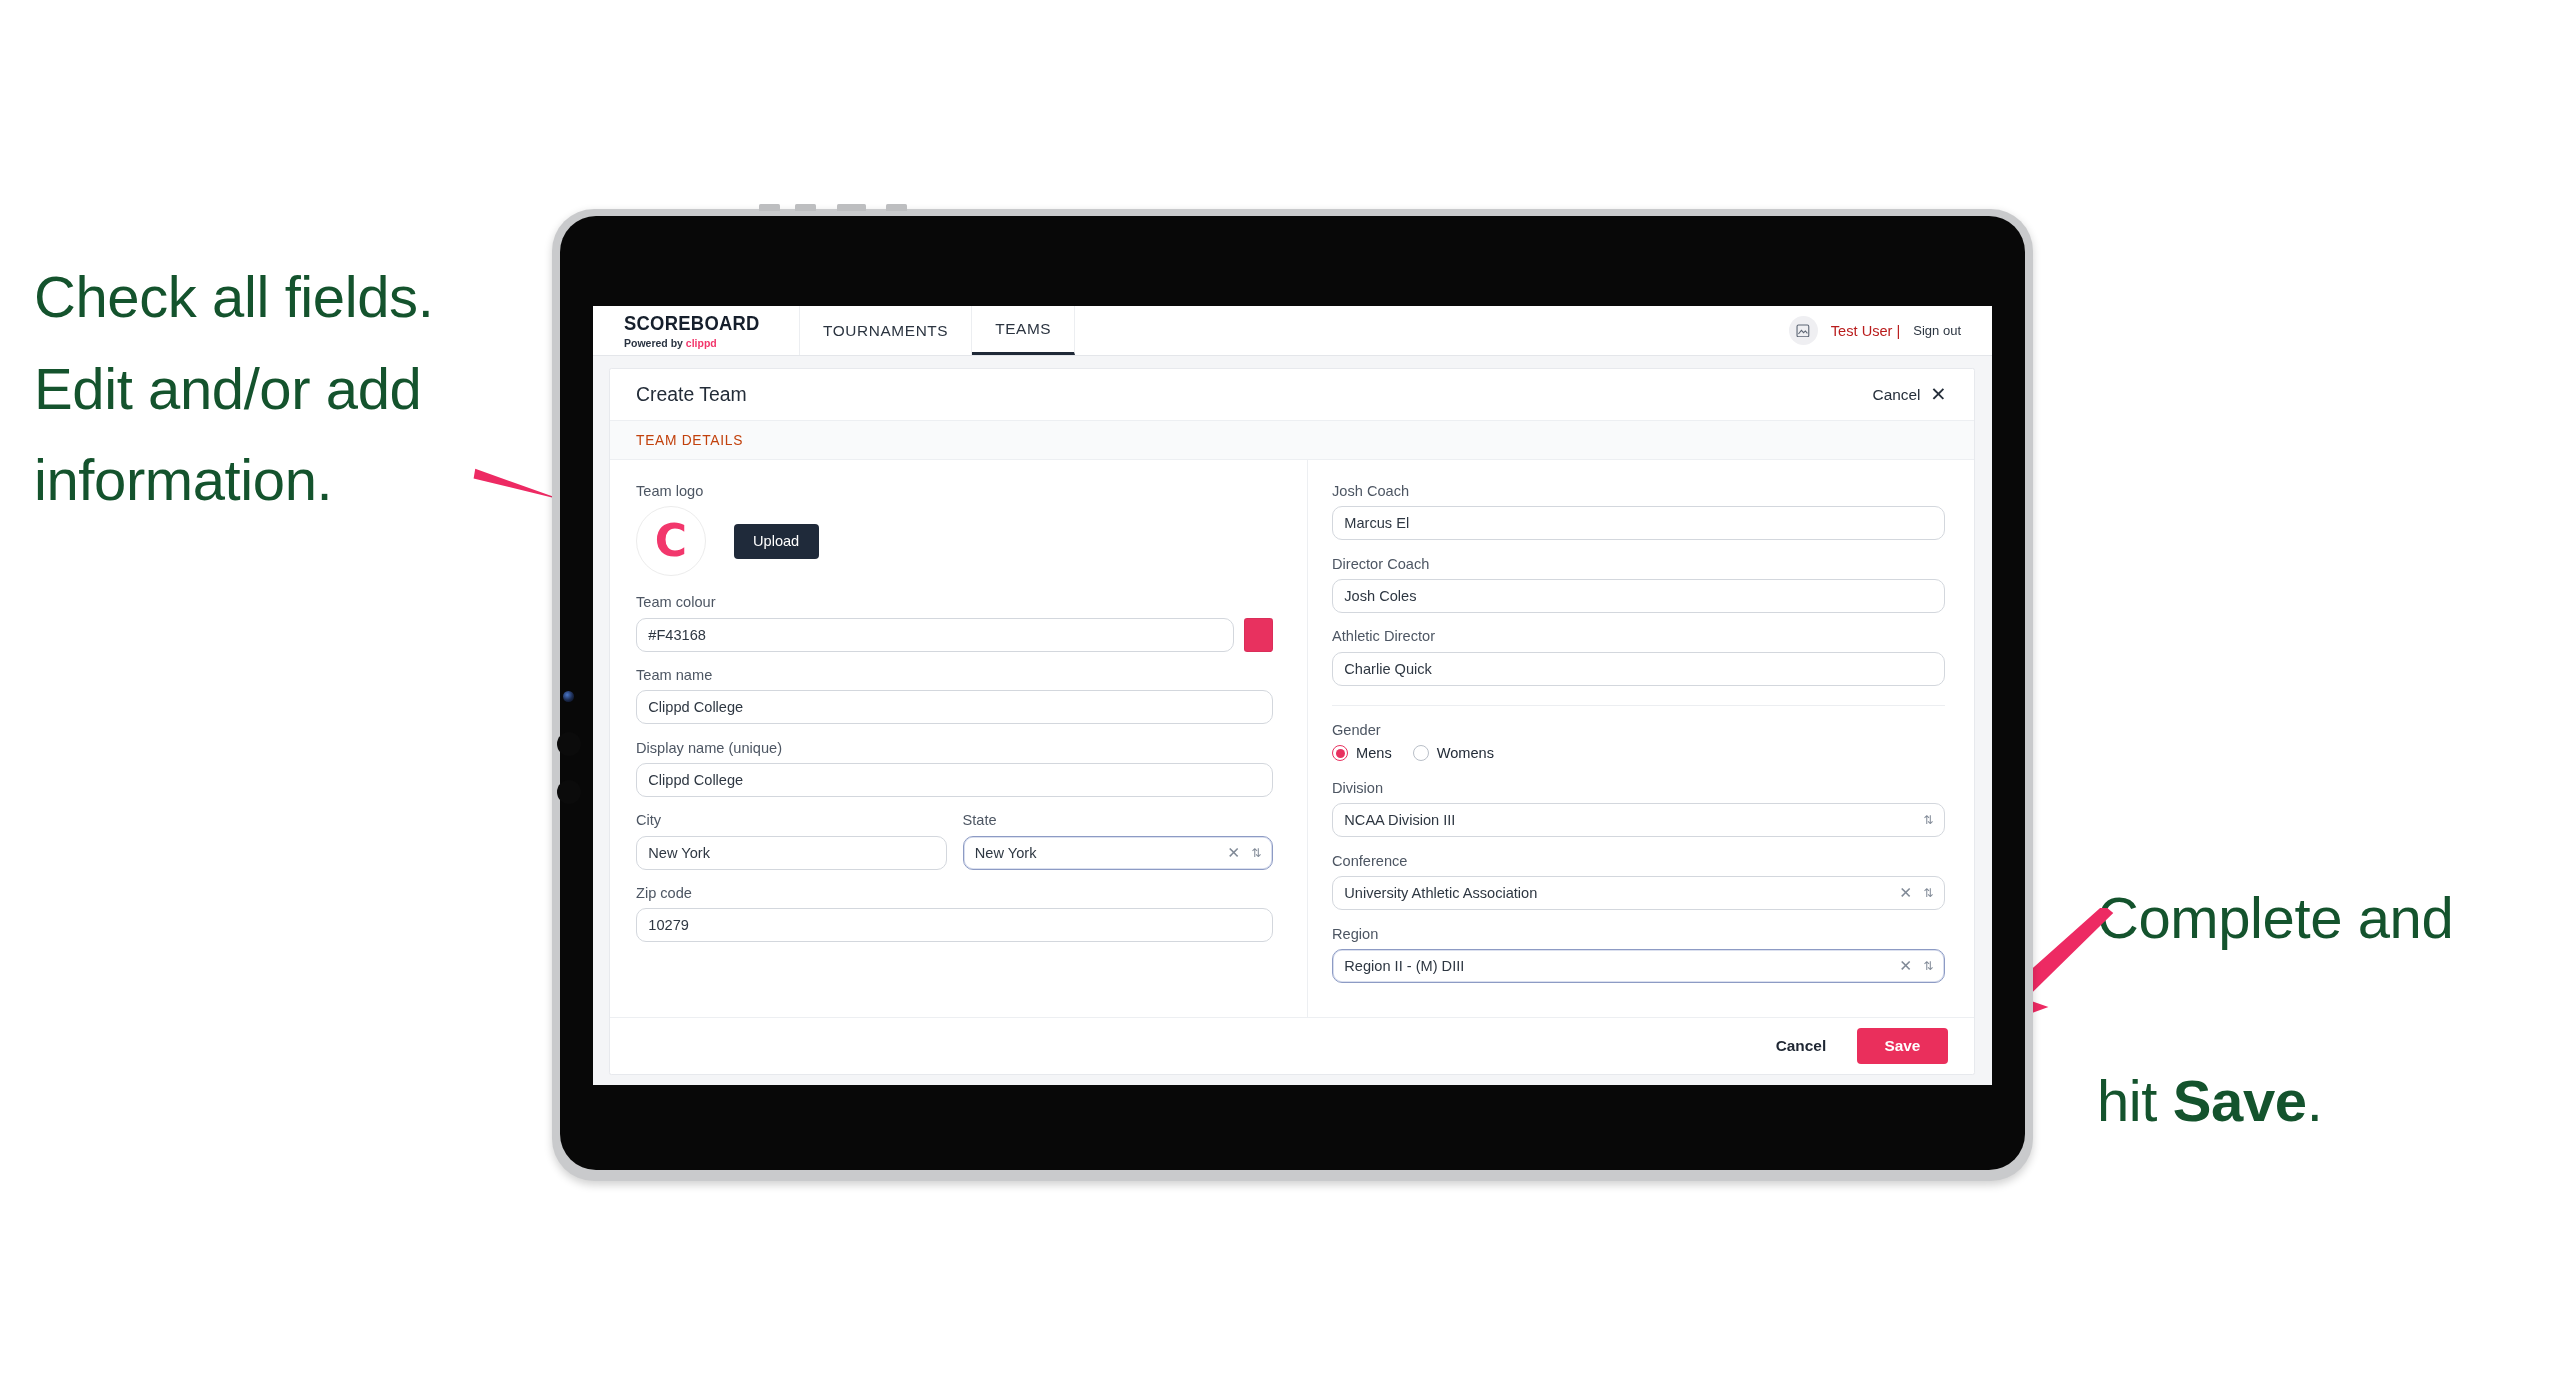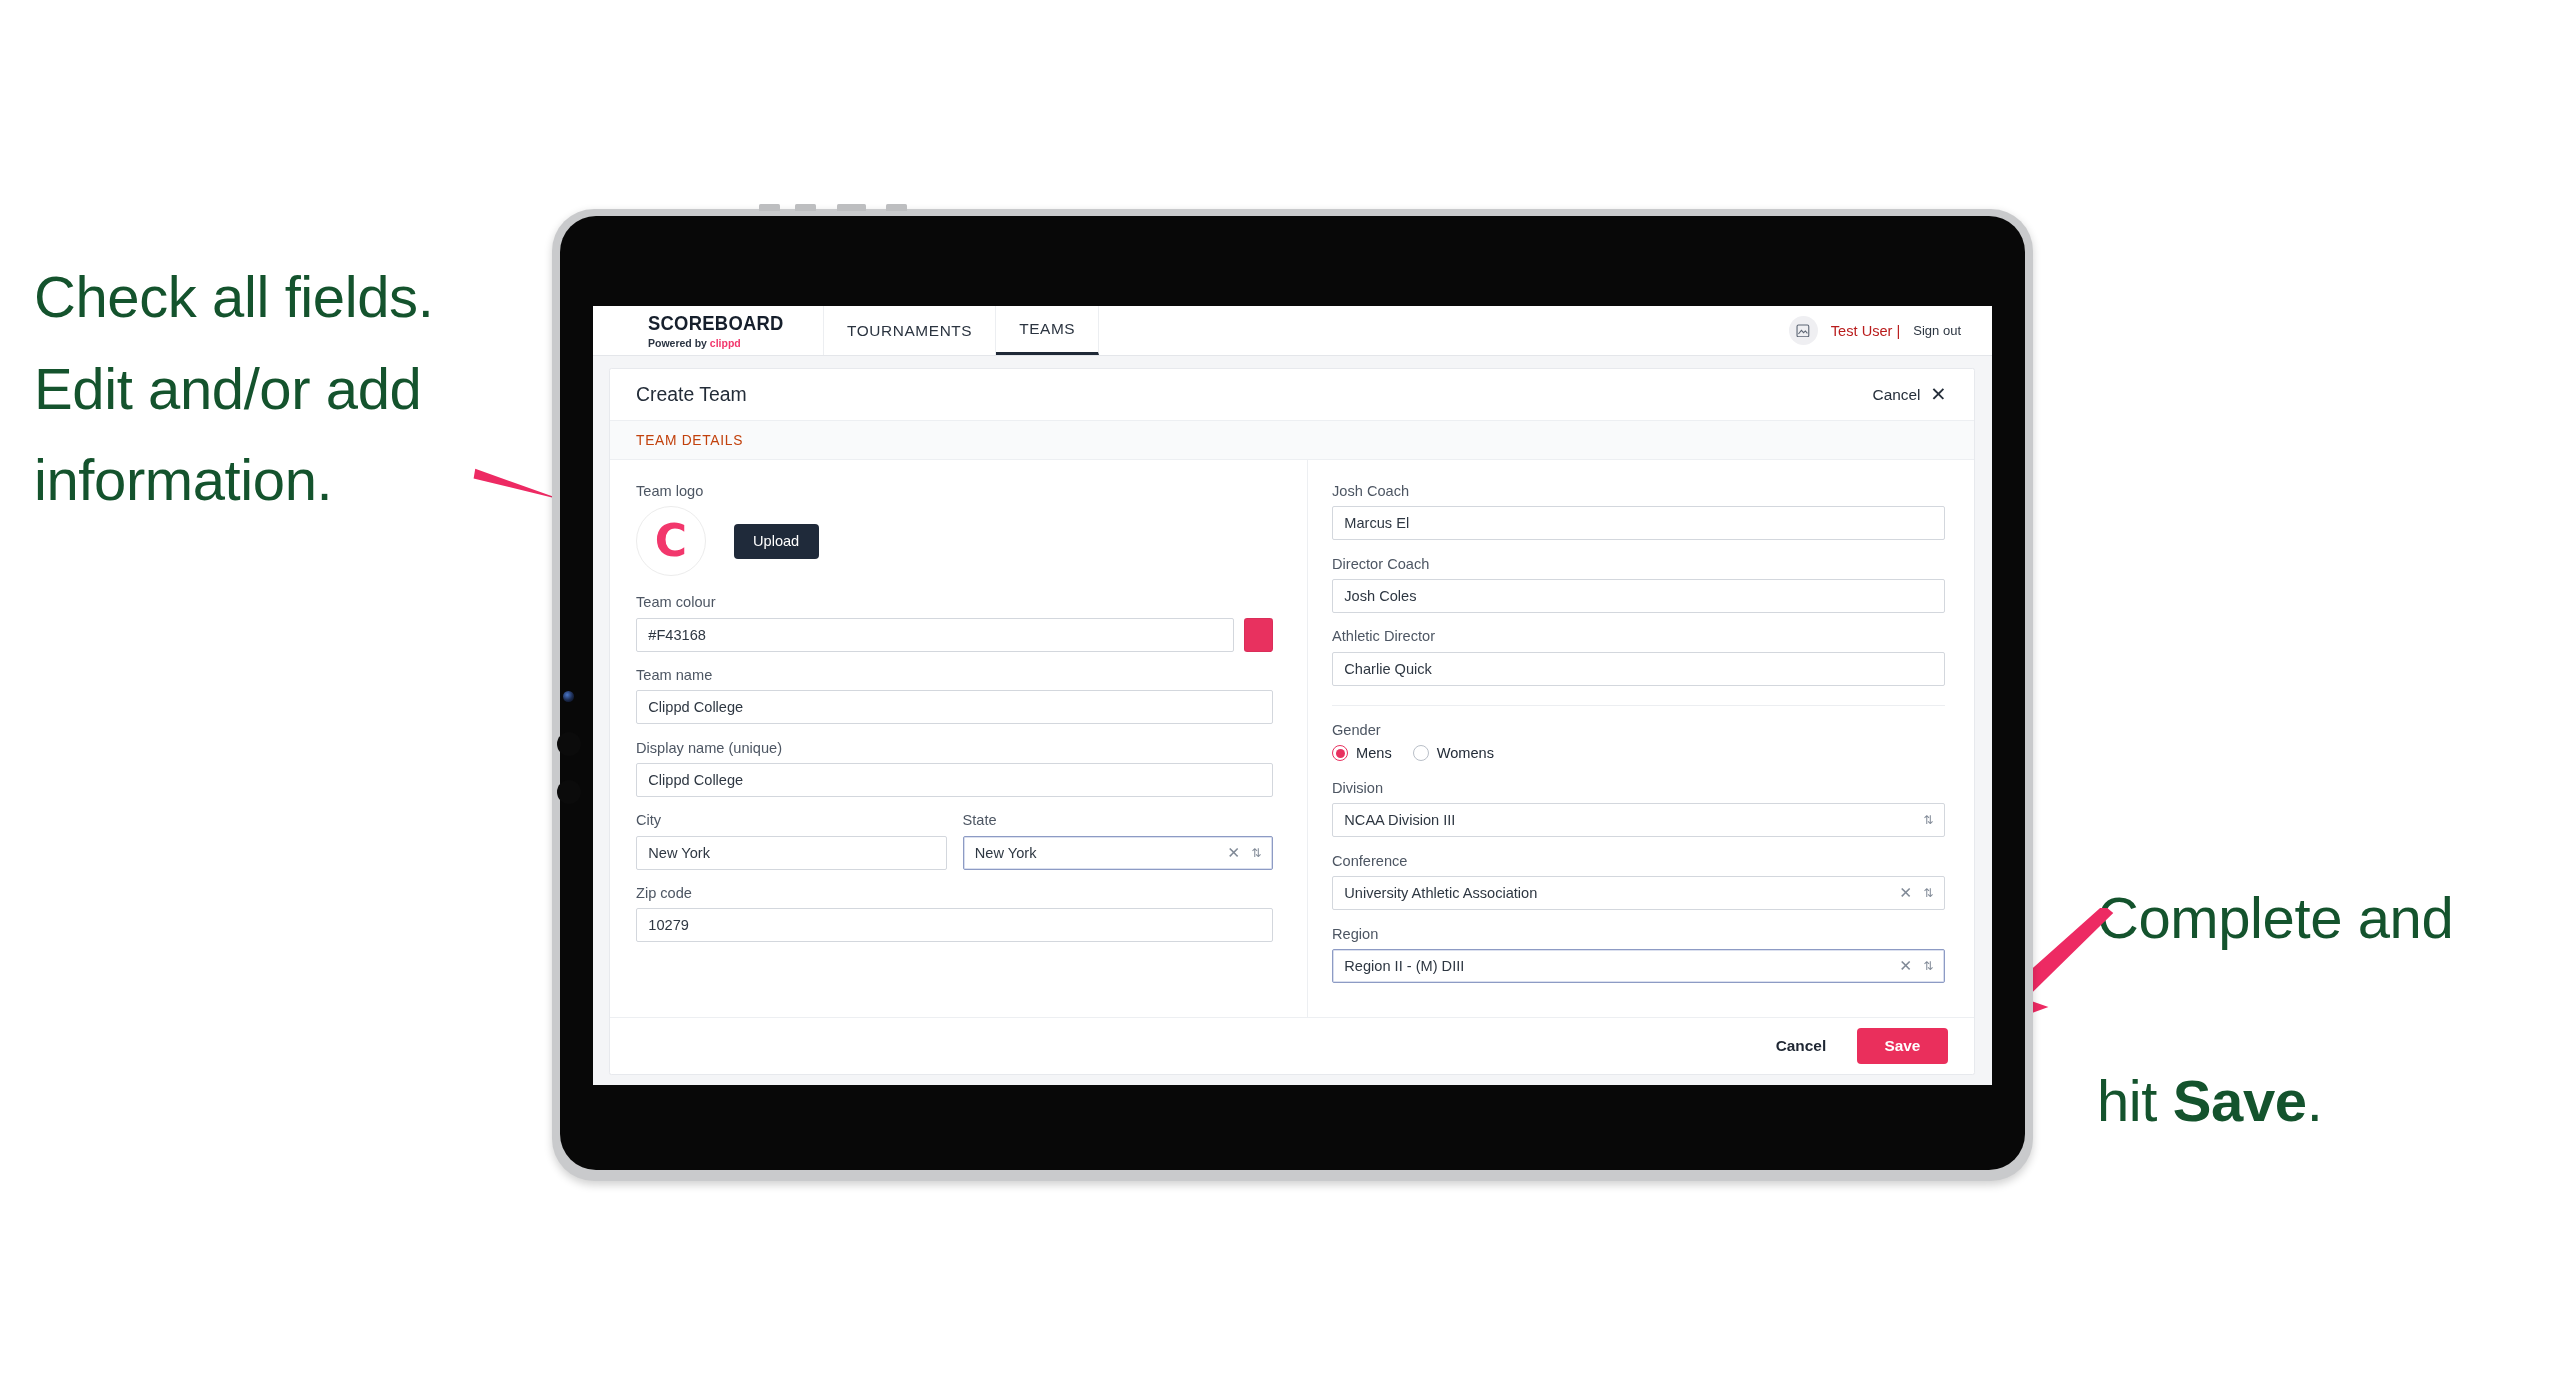--- a/index.html
+++ b/index.html
@@ -68,21 +68,20 @@
     font-size: 16px;
     color: #1f2733;
   }
 
   
   .topnav {
     height: 50px; background: #ffffff;
     display: flex; align-items: stretch;
     border-bottom: 0.8px solid #e4e6ea;
     position: relative;
-    padding-left: 24px;
   }
   .brand {
     display: flex; flex-direction: column; justify-content: center;
     padding: 0 27.6px 0 31px;
     border-right: 0.8px solid #eceef1;
   }
   .brand-title {
     font-size: 20px; font-weight: 800; letter-spacing: 0.3px;
     color: #161f2c;
     font-family: "Liberation Sans", sans-serif;
@@ -144,21 +143,21 @@
   }
 
   .body-cols { flex: 1; display: flex; min-height: 0; }
   .col-left  { width: 697px; padding: 23px 34px 0 26px; }
   .col-right { flex: 1; padding: 23px 29px 0 24px; border-left: 0.8px solid #edeff2; }
 
   .flabel { font-size: 14.6px; color: #4d5663; margin-bottom: 7.3px; }
 
   .finput {
     height: 34px; width: 100%;
-    border: 0.8px solid #d3d7dd; border-radius: 2px;
+    border: 0.8px solid #d3d7dd; border-radius: 10px;
     background: #fff;
     display: flex; align-items: center;
     padding: 0 11.3px;
     font-size: 14.6px; color: #2e3742;
   }
   .finput.focused { border-color: #8d9bc4; box-shadow: 0 0 0 0.8px #cfd6ea inset; }
   .field { margin-bottom: 15.4px; }
 
   
   .logo-row { display: flex; align-items: center; gap: 27.6px; margin: 4.9px 0 18px 0; }

